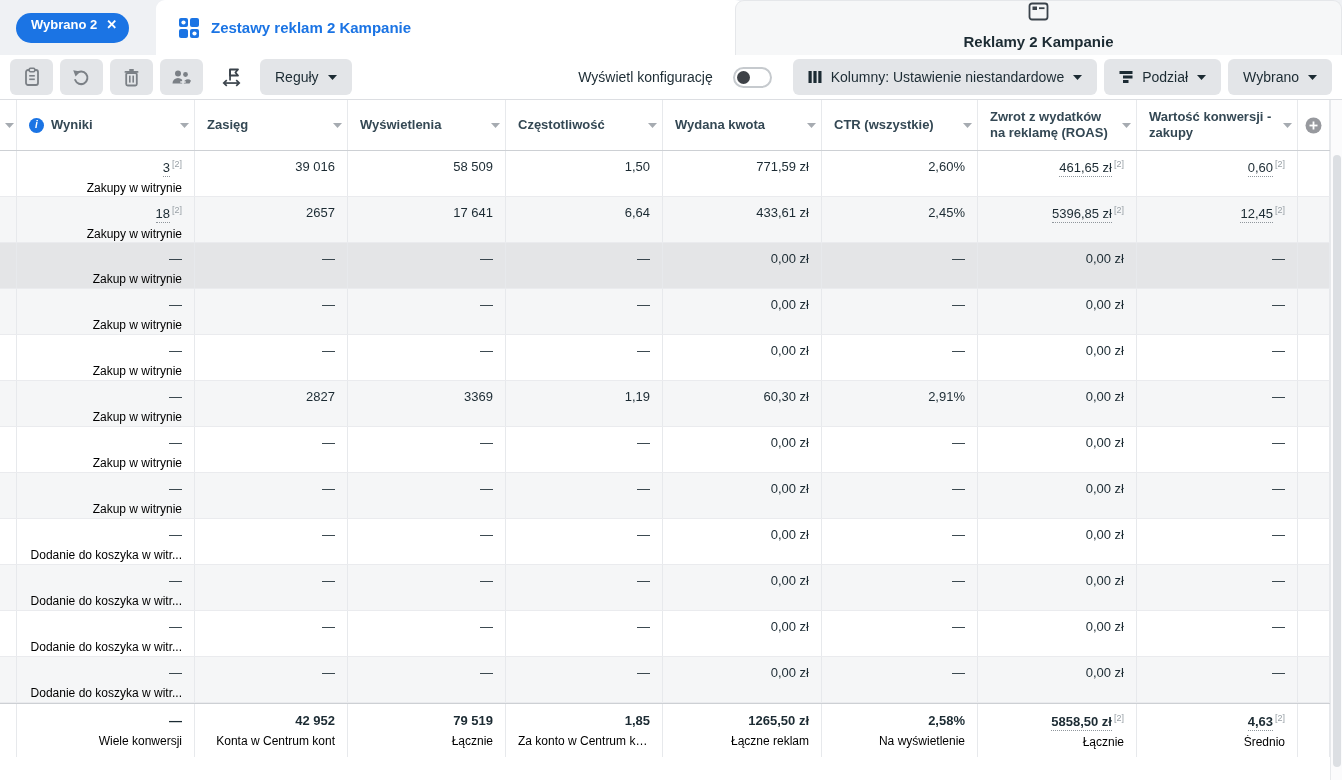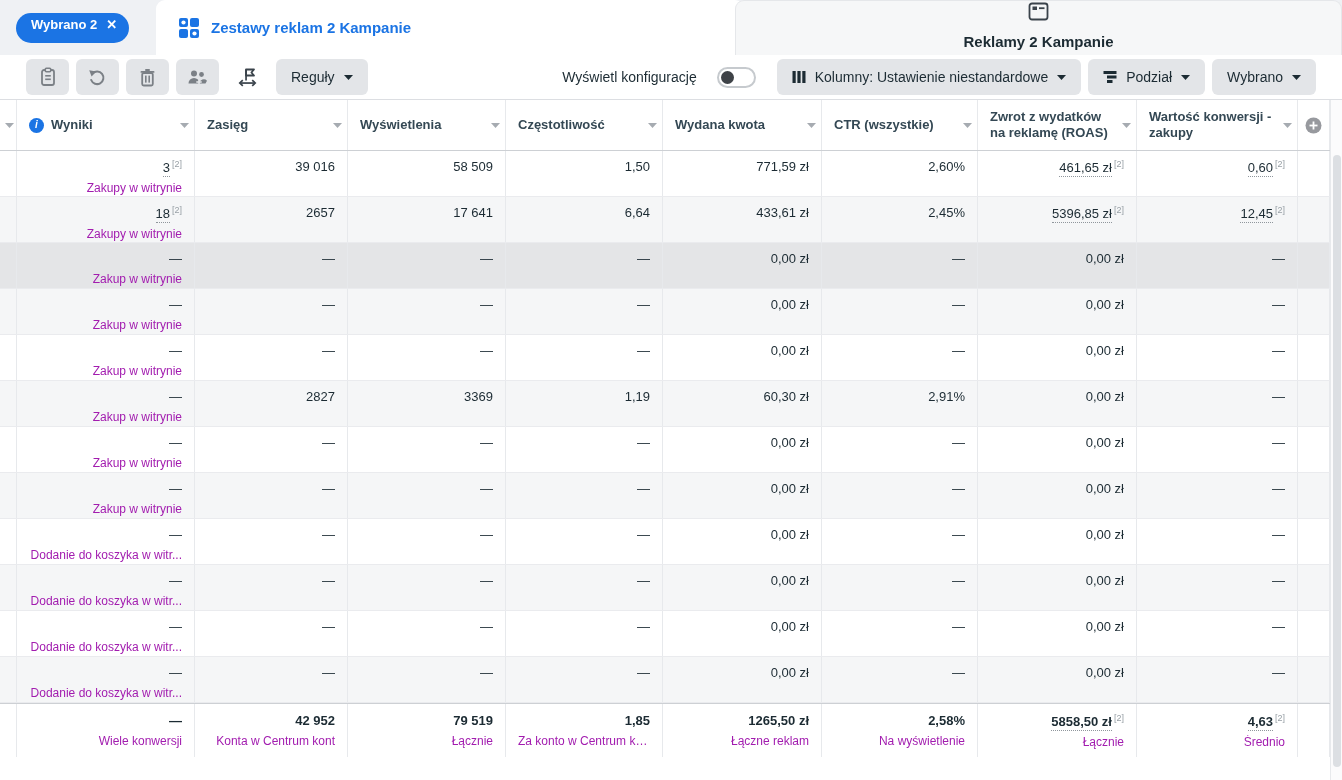--- a/index.html
+++ b/index.html
@@ -12,21 +12,21 @@
           gap:9px; padding:0 12px 8px 15px; background:#1b74e4; border-radius:16px;
           color:#fff; font-size:13px; font-weight:bold; cursor:pointer; }
   .chip .x { font-size:13px; font-weight:bold; }
   .tab { position:absolute; top:0; height:55px; display:flex; align-items:center; gap:11px;
          padding:0 22px; border-radius:9px 9px 0 0; font-size:15px; font-weight:bold; cursor:pointer; }
   .tab-active { left:137px; width:588px; background:#fff; color:#1b74e4;margin-left:19px; }
   .tab-idle   { left:735px; width:607px; background:#f6f7f8; color:#1c2b33;
                 border:1px solid #e5e7ea; border-bottom:none;flex-direction:column; }
 
   
-  .toolbar { height:45px; background:#fff; display:flex; align-items:center; padding:0 26px;
+  .toolbar { height:45px; background:#fff; display:flex; align-items:center; padding:0 10px;
              gap:7px; border-bottom:1px solid #dcdee2; }
   .icon-btn { width:43px; height:36px; border-radius:6px; background:#e3e5e8; display:flex;
               align-items:center; justify-content:center; cursor:pointer; flex:0 0 auto; }
   .icon-btn.plain { background:transparent; }
   .btn { height:36px; border-radius:6px; background:#e3e5e8; display:flex; align-items:center;
          gap:9px; padding:0 15px; font-size:14px; color:#1c2b33; cursor:pointer; white-space:nowrap; flex:0 0 auto; }
   .spacer { flex:1; }
   .cfg-label { font-size:14px; color:#1c2b33; margin-right:13px; white-space:nowrap; }
   .toggle { width:39px; height:21px; border-radius:11px; background:#fff; border:2px solid #c6cace;
             position:relative; cursor:pointer; flex:0 0 auto; margin-right:14px; }
@@ -45,21 +45,21 @@
   .sort { flex:0 0 auto; margin-left:3px; }
   .info-i { display:inline-flex; align-items:center; justify-content:center; width:15px; height:15px;
             border-radius:50%; background:#1b74e4; color:#fff; font-size:10px; font-weight:bold;
             font-style:italic; margin-right:7px; flex:0 0 auto; }
 
   .tr { height:46px; border-bottom:1px solid #eaebee; background:#fff; cursor:pointer; }
   .tr.alt { background:#f5f6f7; }
   .tr.hovered { background:#e4e5e7; }
   .td { border-right:1px solid #e7e9ec; padding:8px 12px 0; text-align:right; font-size:13px;
         color:#1c2b33; overflow:hidden; white-space:nowrap; }
-  .td .sub { display:block; margin-top:6px; font-size:12px; color:#a21caf; white-space:nowrap;
+  .td .sub { display:block; margin-top:6px; font-size:12px; color:#000000; white-space:nowrap;
              overflow:hidden; text-overflow:ellipsis; }
   .td-narrow, .td-plus { padding:0; }
   .u { border-bottom:1px dotted #8f969c; padding-bottom:1px; }
   .note { font-size:9px; color:#98a0a6; vertical-align:super; margin-left:2px; }
 
   .tfoot { height:54px; border-top:1px solid #cdd0d4; background:#fff; }
   .tf { padding-top:9px; }
   .tf .val { font-weight:bold; }
 
   

